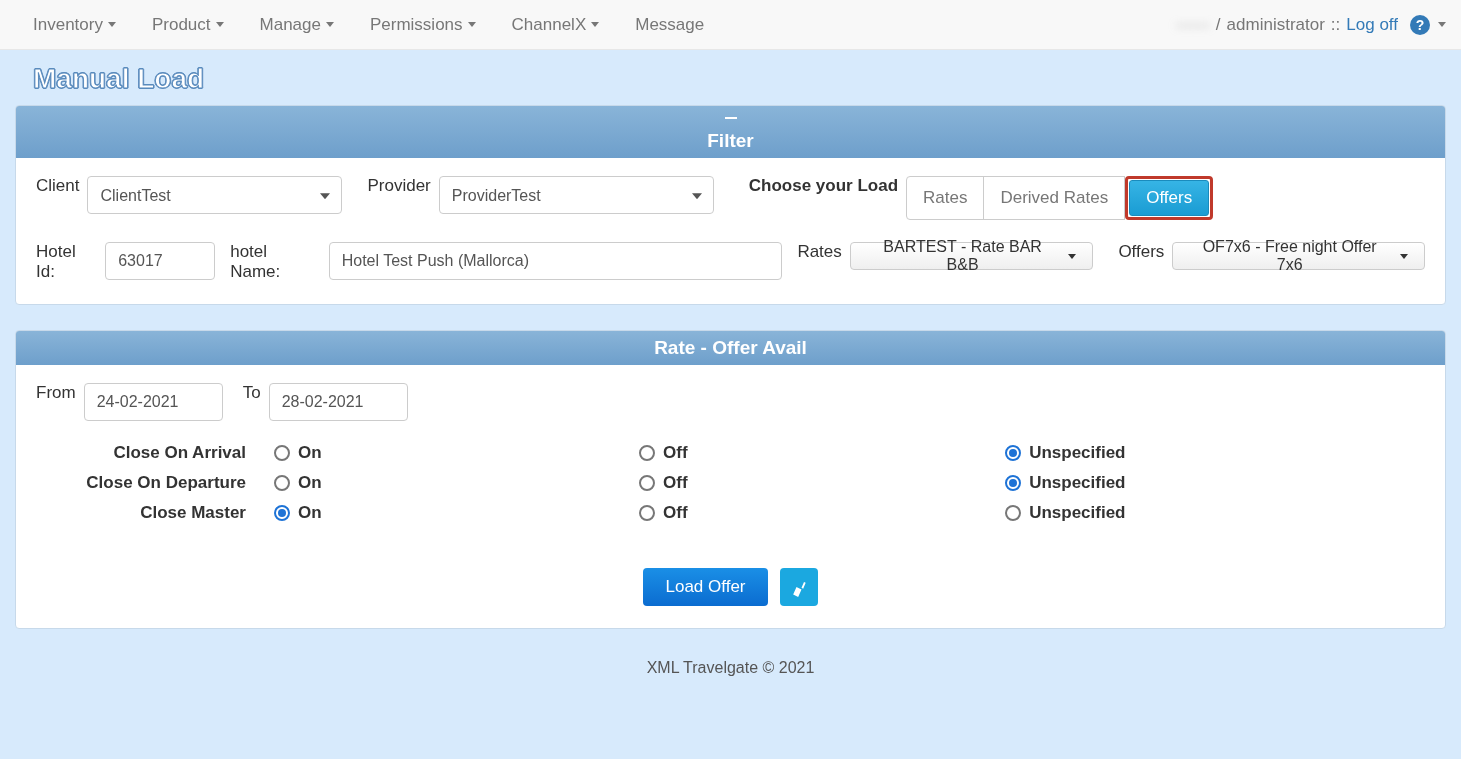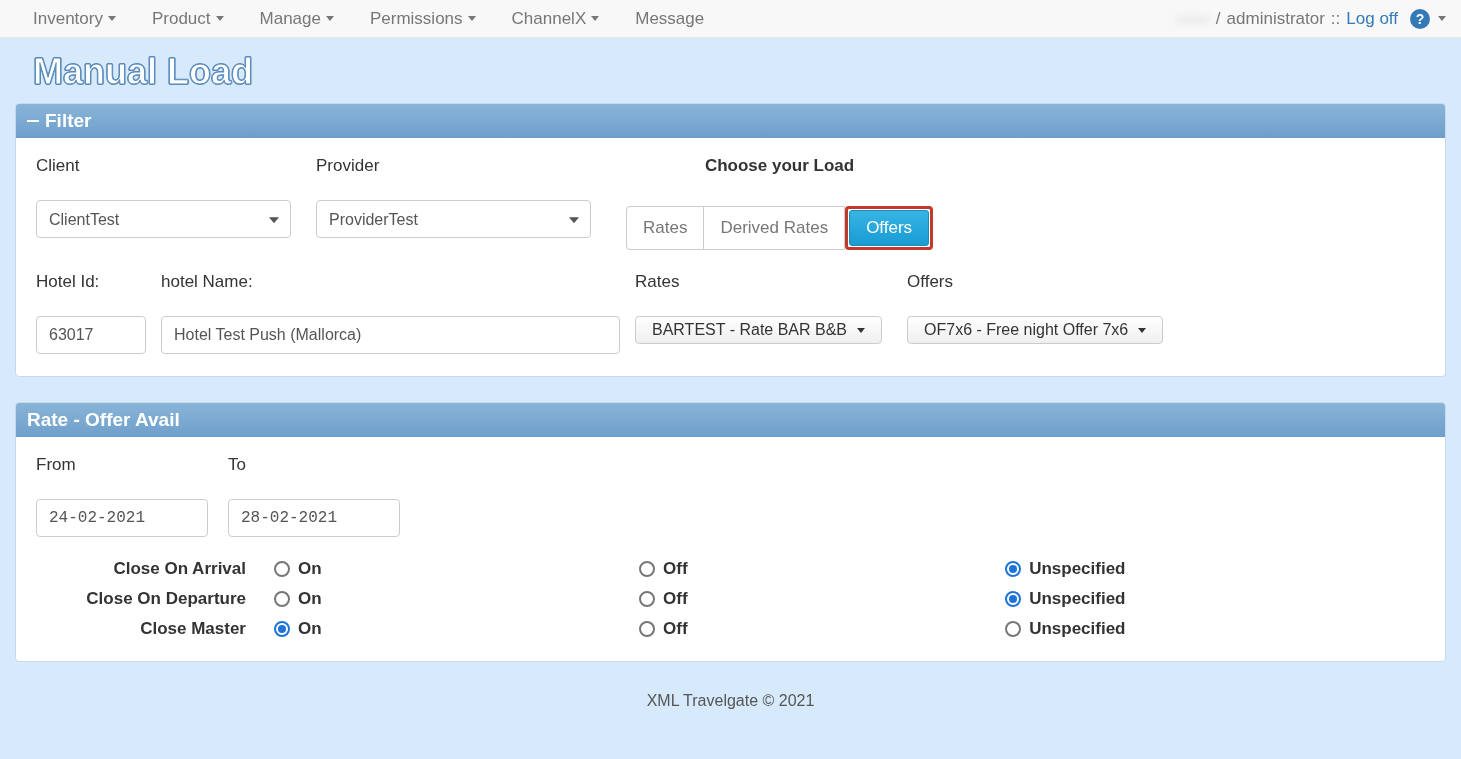--- a/index.html
+++ b/index.html
@@ -6,21 +6,21 @@
     body {
       font-family: -apple-system, BlinkMacSystemFont, "Segoe UI", Helvetica, Arial, sans-serif;
       font-size: 17px;
       color: #333;
       background: #d7eafc;
     }
     
     .navbar {
       background: #f8f8f8;
       border-bottom: 1px solid #e7e7e7;
-      height: 38px;
+      height: 50px;
       display: flex;
       align-items: center;
       padding: 8px 15px;
     }
     .nav-left { display: flex; align-items: center; flex: 1; }
     .nav-item {
       color: #777;
       padding: 15px 18px;
       cursor: pointer;
       display: flex;
@@ -41,52 +41,52 @@
     .nav-right a { color: #337ab7; text-decoration: none; }
     .help-icon {
       width: 20px; height: 20px; border-radius: 50%;
       background: #337ab7; color: #fff; display: inline-flex;
       align-items: center; justify-content: center; font-size: 14px; font-weight: bold;
       margin-left: 6px;
     }
     
     .page { padding: 5px 15px 40px 15px; }
     .page-title {
-      font-size: 36px; font-weight: bold;
+      font-size: 28px; font-weight: bold;
       color: #fff;
       -webkit-text-stroke: 1px #5a8bbd;
       text-shadow: 0 1px 0 #5a8bbd, 1px 0 0 #5a8bbd, -1px 0 0 #5a8bbd, 0 -1px 0 #5a8bbd;
       margin: 8px 5px 10px 18px;
     }
     .panel {
       background: #fff;
       border: 1px solid #c7d9ea;
       border-radius: 4px;
       margin-bottom: 25px;
       overflow: hidden;
     }
     .panel-header {
       background: linear-gradient(#89b4d8, #6e9fcb);
       color: #fff;
       font-size: 19px;
       font-weight: bold;
       padding: 6px 11px;
-      display: flex; align-items:center; gap:6px;
+      display: flex; align-items:center; gap:6px;flex-direction:column;
     }
     .panel-body { padding: 18px 20px 22px 20px; }
     .collapse-icon {
       display:inline-block; width:12px; height:12px; position:relative;
     }
     .collapse-icon::before, .collapse-icon::after {
       content:""; position:absolute; background:#fff;
     }
     .collapse-icon::before { left:0; right:0; top:5px; height:2px; }
     
     .row1 { display:flex; gap: 25px; align-items:flex-start; }
-    .field-group { display:flex; flex-direction:column; gap:24px;justify-content:flex-end; }
+    .field-group { display:flex; flex-direction:row; gap:8px;justify-content:flex-end; }
     .field-label { font-size: 17px; color:#333; }
     .select, .text-input {
       height: 38px; border: 1px solid #ccc; border-radius: 4px;
       padding: 0 30px 0 12px; font-size: 16px; color:#555; background:#fff;
       appearance:none;
     }
     .select-wrap { position:relative; }
     .select-wrap::after {
       content:""; position:absolute; right:12px; top:50%; transform:translateY(-30%);
       width:0;height:0;border-left:5px solid transparent;border-right:5px solid transparent;border-top:6px solid #555;
@@ -110,21 +110,21 @@
     .highlight-box { border:3px solid #c0392b; border-radius:4px; padding:1px; }
     .row2 { display:flex; gap: 25px; align-items:flex-start; margin-top:22px; }
     .w-hotelid { width: 110px; }
     .w-hotelname { width: 459px; }
     .dropdown-btn {
       height:28px; border:1px solid #ccc; border-radius:4px; background:linear-gradient(#fff,#efefef);
       padding:0 16px; font-size:16px; color:#333; display:flex; align-items:center; gap:8px; cursor:pointer;
     }
     
     .date-row { display:flex; gap:20px; margin-bottom:22px; }
-    .w-date { width:172px;font-family:Liberation Mono, monospace; }
+    .w-date { width:139px; }
     .radio-table { display:grid; grid-template-columns: 200px auto auto auto; row-gap:10px; column-gap:10px; align-items:center; margin-left:20px;font-weight:bold; }
     .radio-table .rlabel { text-align:right; font-size:17px; color:#333; padding-right:10px; }
     .radio-opt { display:flex; align-items:center; gap:8px; font-size:17px; color:#333; padding:0 8px; }
     .radio-mark {
       width:16px; height:16px; border:2px solid #777; border-radius:50%; display:inline-flex; align-items:center; justify-content:center;
     }
     .radio-mark.sel::after { content:""; width:8px; height:8px; border-radius:50%; background:#1e73d6; }
     .radio-mark.sel { border-color:#1e73d6; }
     .action-row { display:flex; gap:12px; justify-content:center; margin-top:45px; }
     .primary-btn {
@@ -285,17 +285,25 @@
           <label class="radio-opt">
             <span class="radio-mark"></span>
             <span>Off</span>
           </label>
           <label class="radio-opt">
             <span class="radio-mark"></span>
             <span>Unspecified</span>
           </label>
         </div>
 
+      <div class="action-row">
+        <button class="primary-btn">Load Offer</button>
+        <button class="clear-btn">
+          <svg width="20" height="20" viewBox="0 0 24 24">
+            <path fill="#fff" d="M5 21l4-9 6 3-4 9zM15 13l3-7 2 1-3 7z"></path>
+          </svg>
+        </button>
+      </div>
     </div>
   </div>
 
   <div class="footer">XML Travelgate © 2021</div>
 </div>
 
 </body></html>

